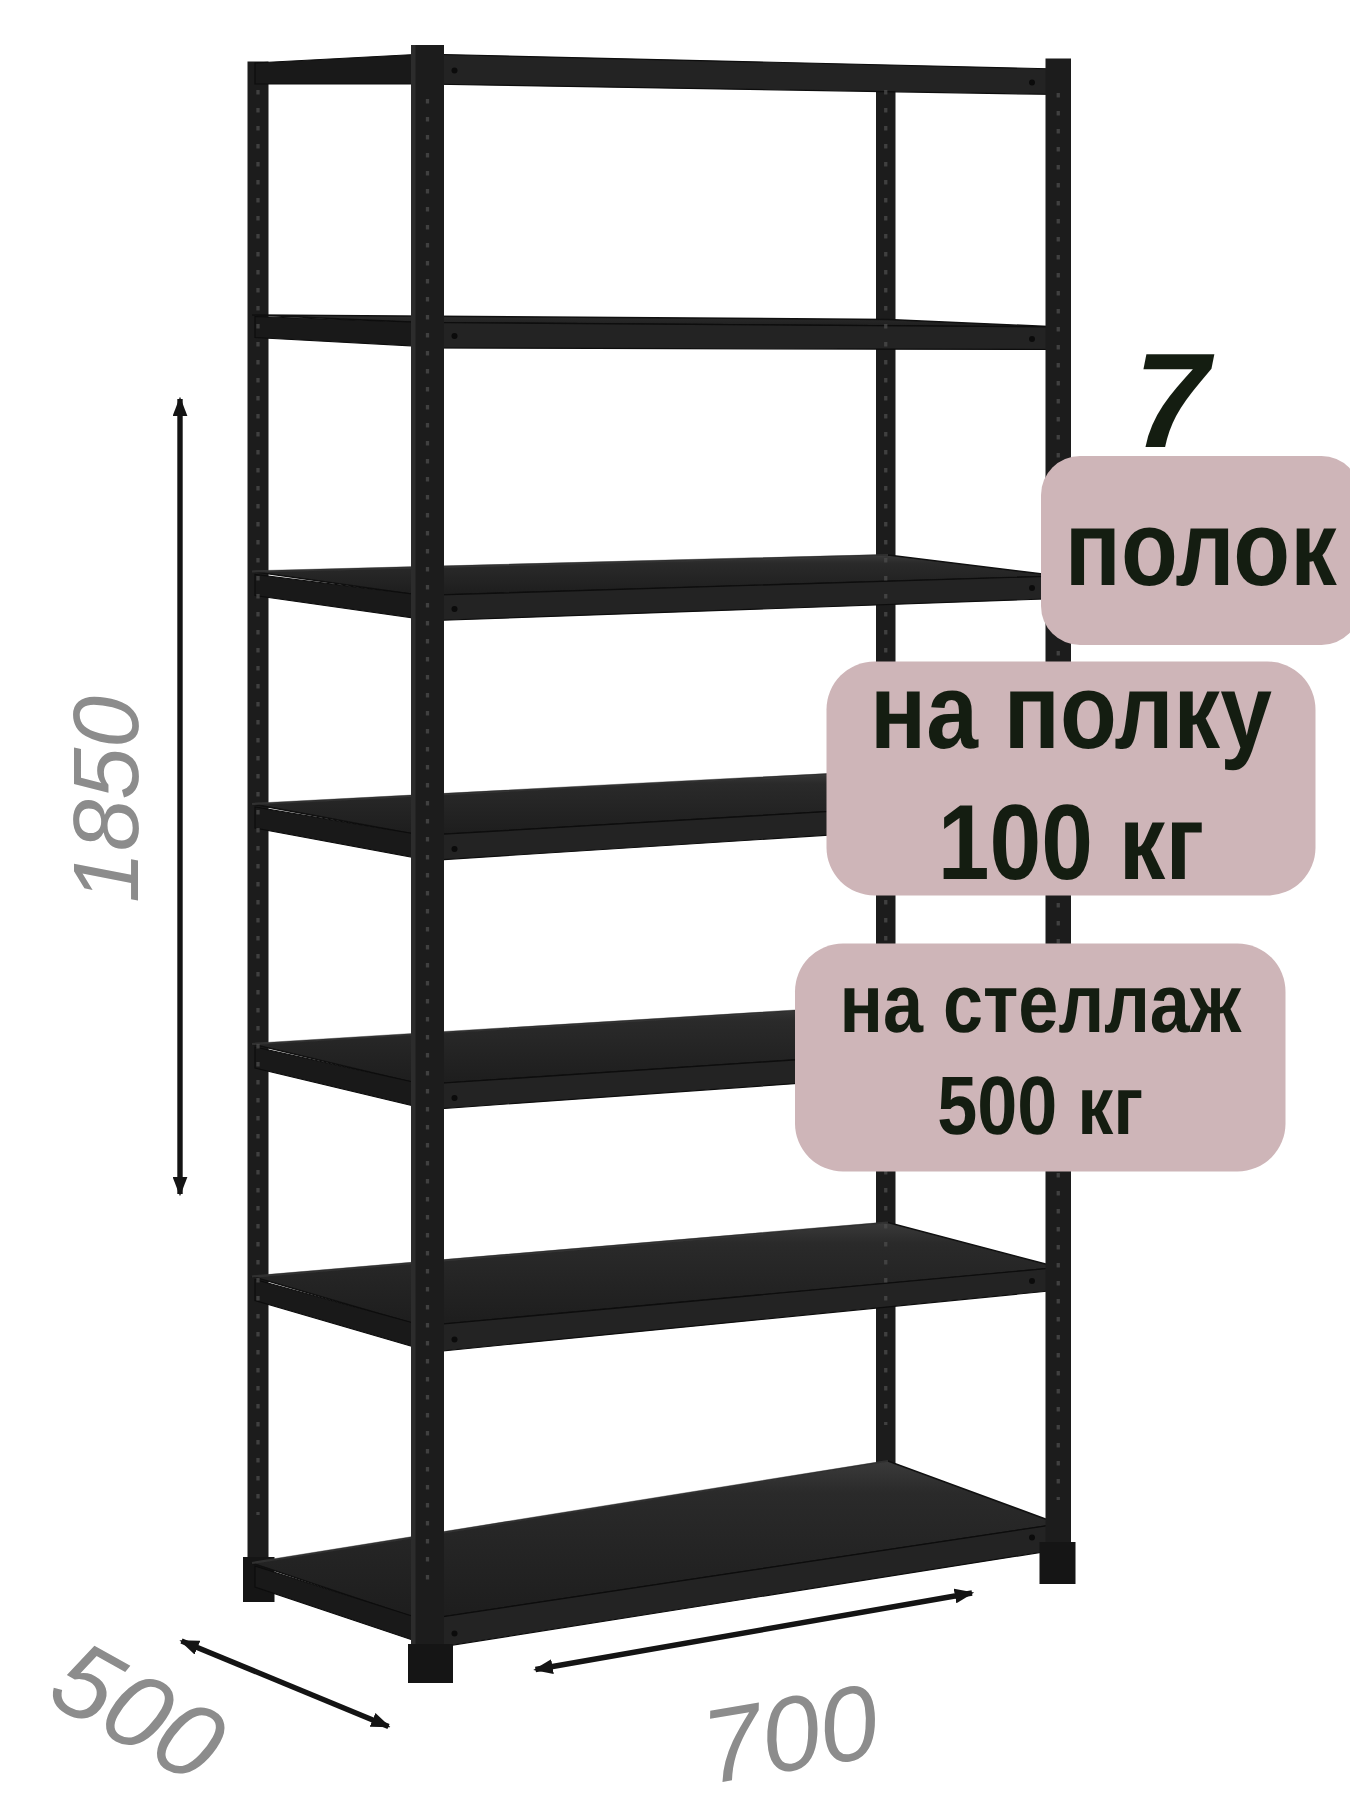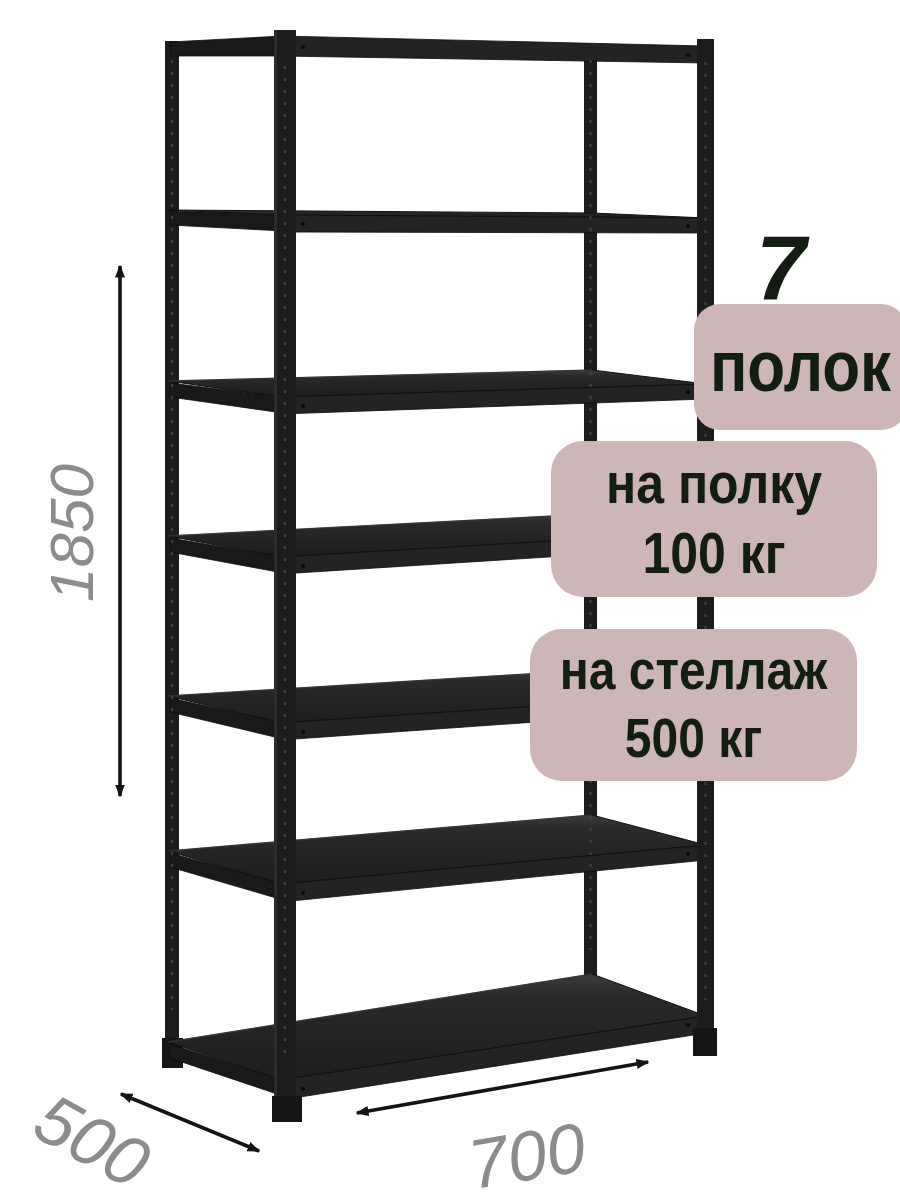--- a/index.html
+++ b/index.html
@@ -39,21 +39,21 @@
     line-height:100px;text-align:center;font-size:90px;font-weight:bold;
     font-style:italic;color:var(--badge-text,#141d11);
   }
   .badge{
     position:absolute;background:var(--badge-bg,#ceb5b8);
     display:flex;align-items:center;justify-content:center;
     color:var(--badge-text,#141d11);font-weight:bold;
   }
   .badge .inner{transform:scale(1,1.15);text-align:center;line-height:1.22;white-space:nowrap;}
   .badge-1{left:662px;top:304px;width:213px;height:126px;border-radius:26px;font-size:62px;margin-left:32px;}
-  .badge-2{left:551px;top:441px;width:326px;height:156px;border-radius:32px;font-size:50px;}
+  .badge-2{left:551px;top:441px;width:326px;height:156px;border-radius:32px;font-size:62px;}
   .badge-3{left:530px;top:629px;width:327px;height:152px;border-radius:32px;font-size:48px;}
 </style>
 </head>
 <body>
 
 <div class="stage">
 
   <svg width="900" height="1200" viewBox="0 0 900 1200">
     <defs>
       <linearGradient id="surf" x1="0" y1="0" x2="0" y2="1">

